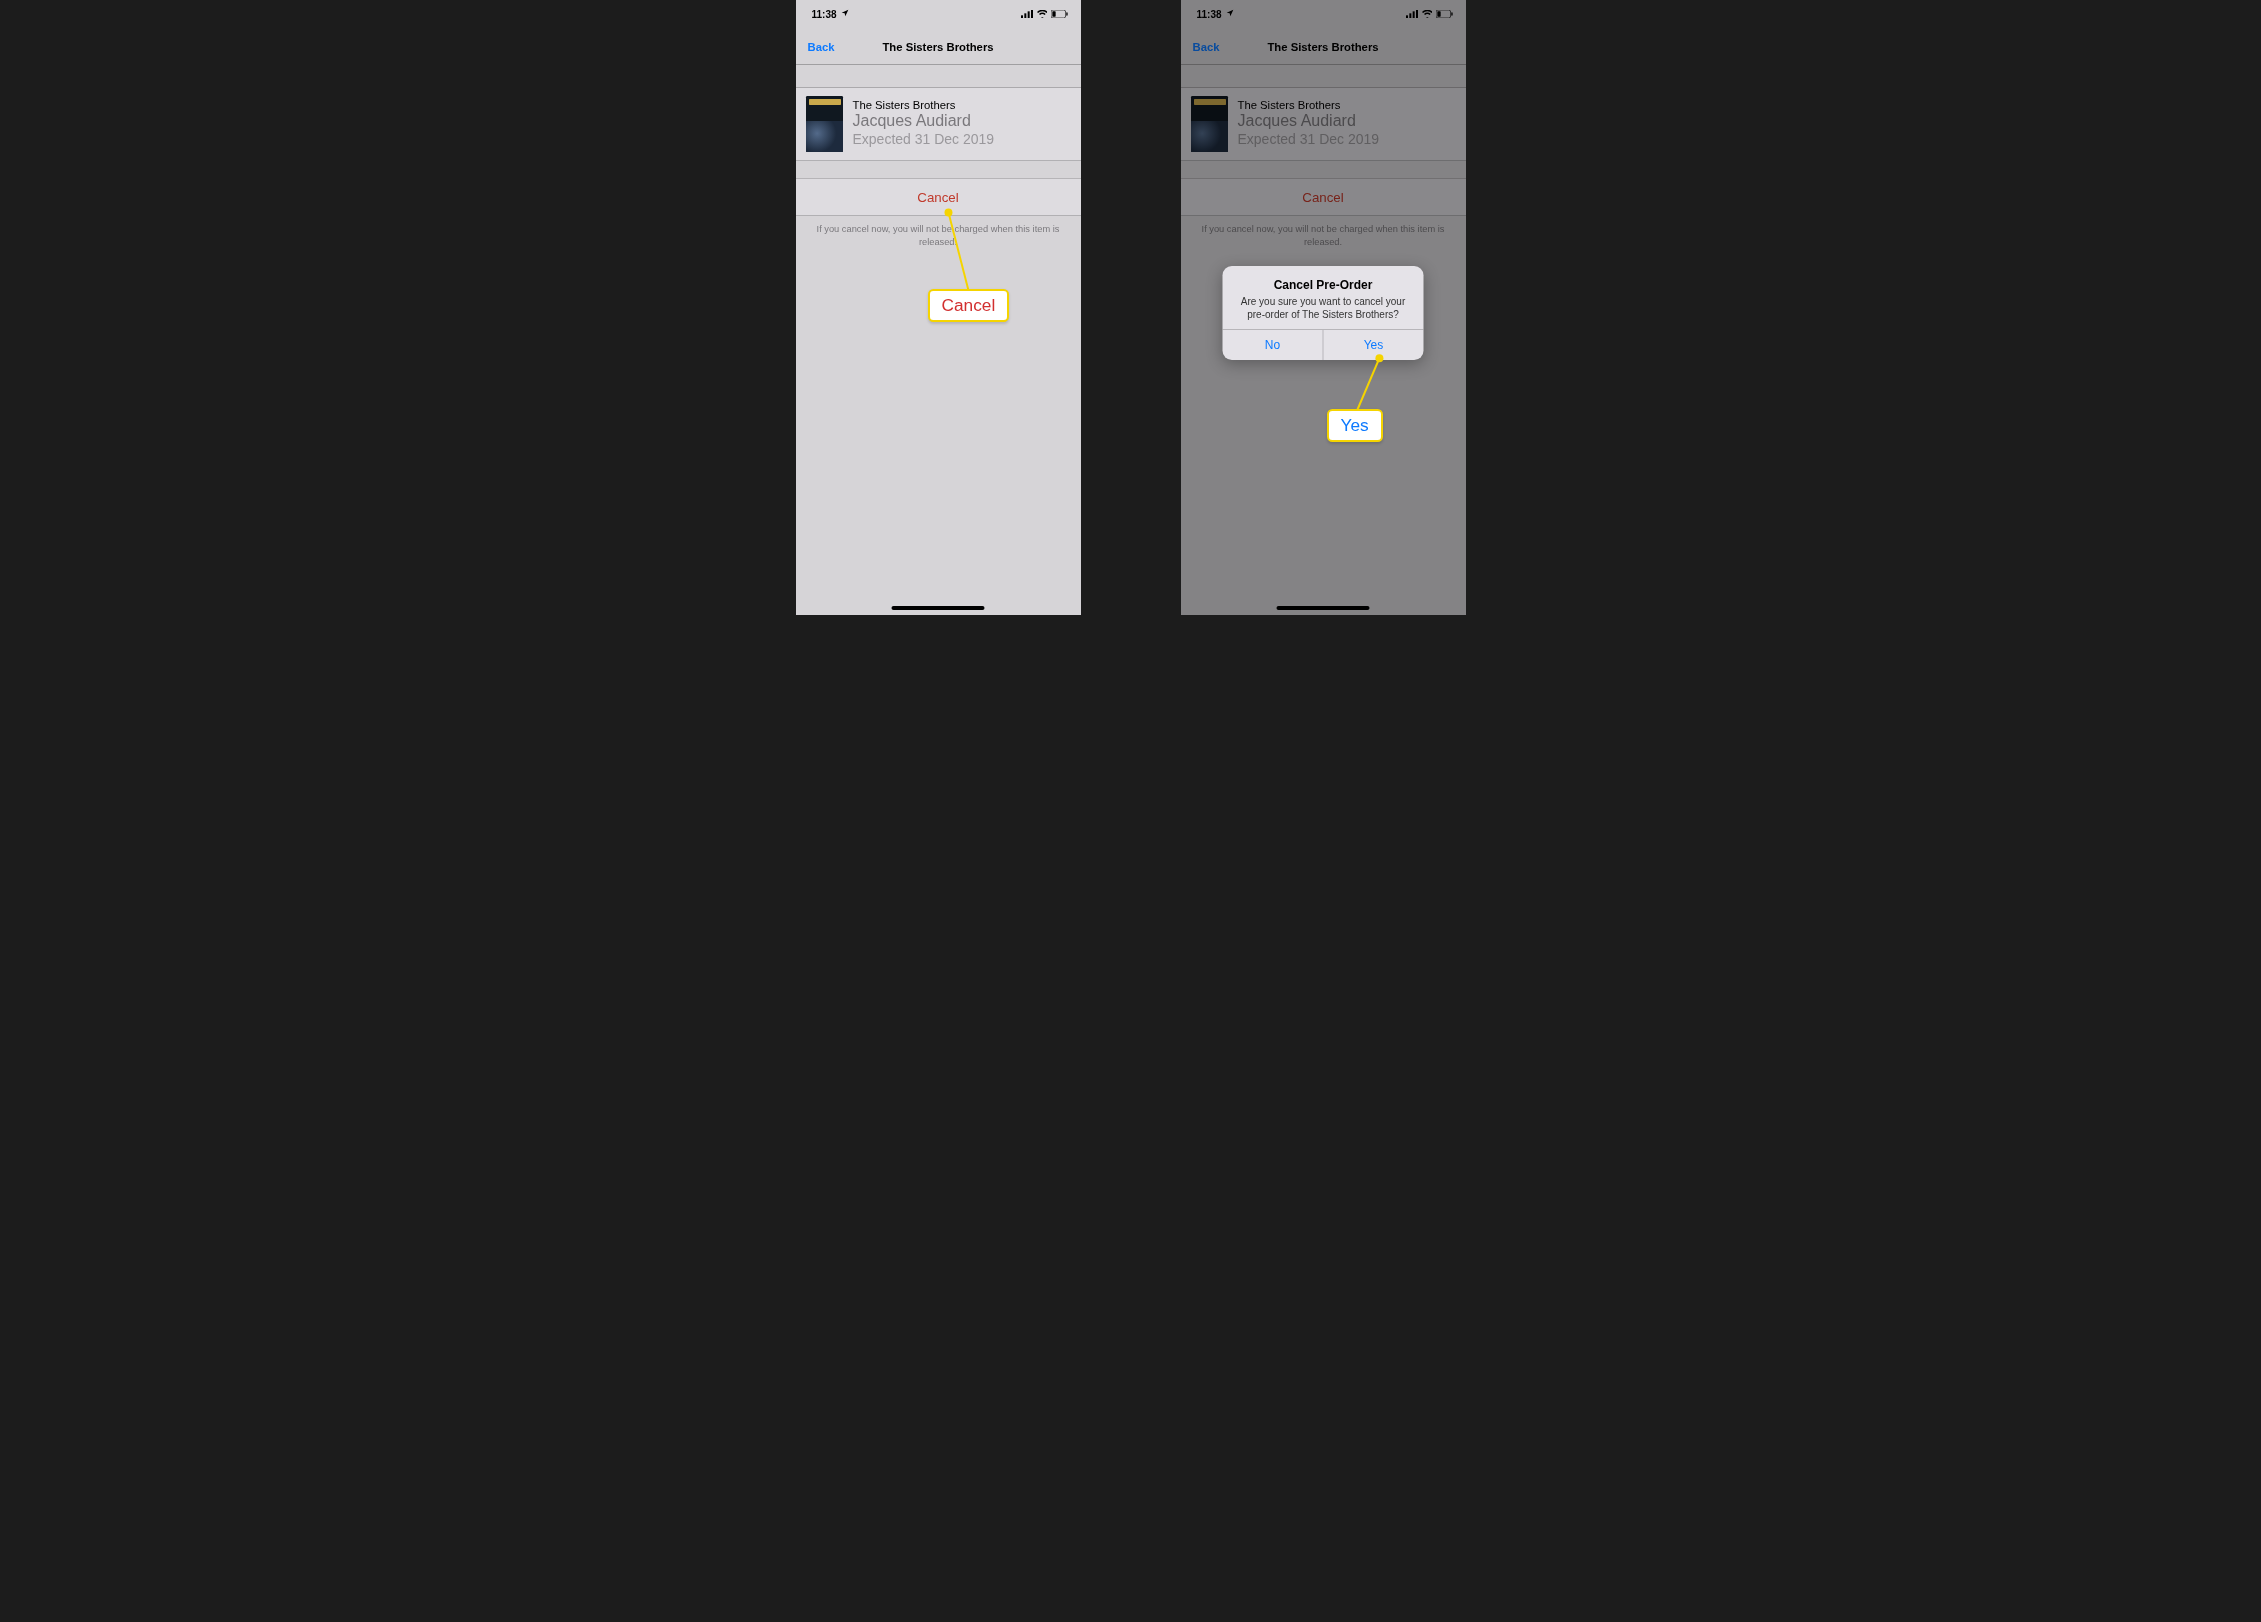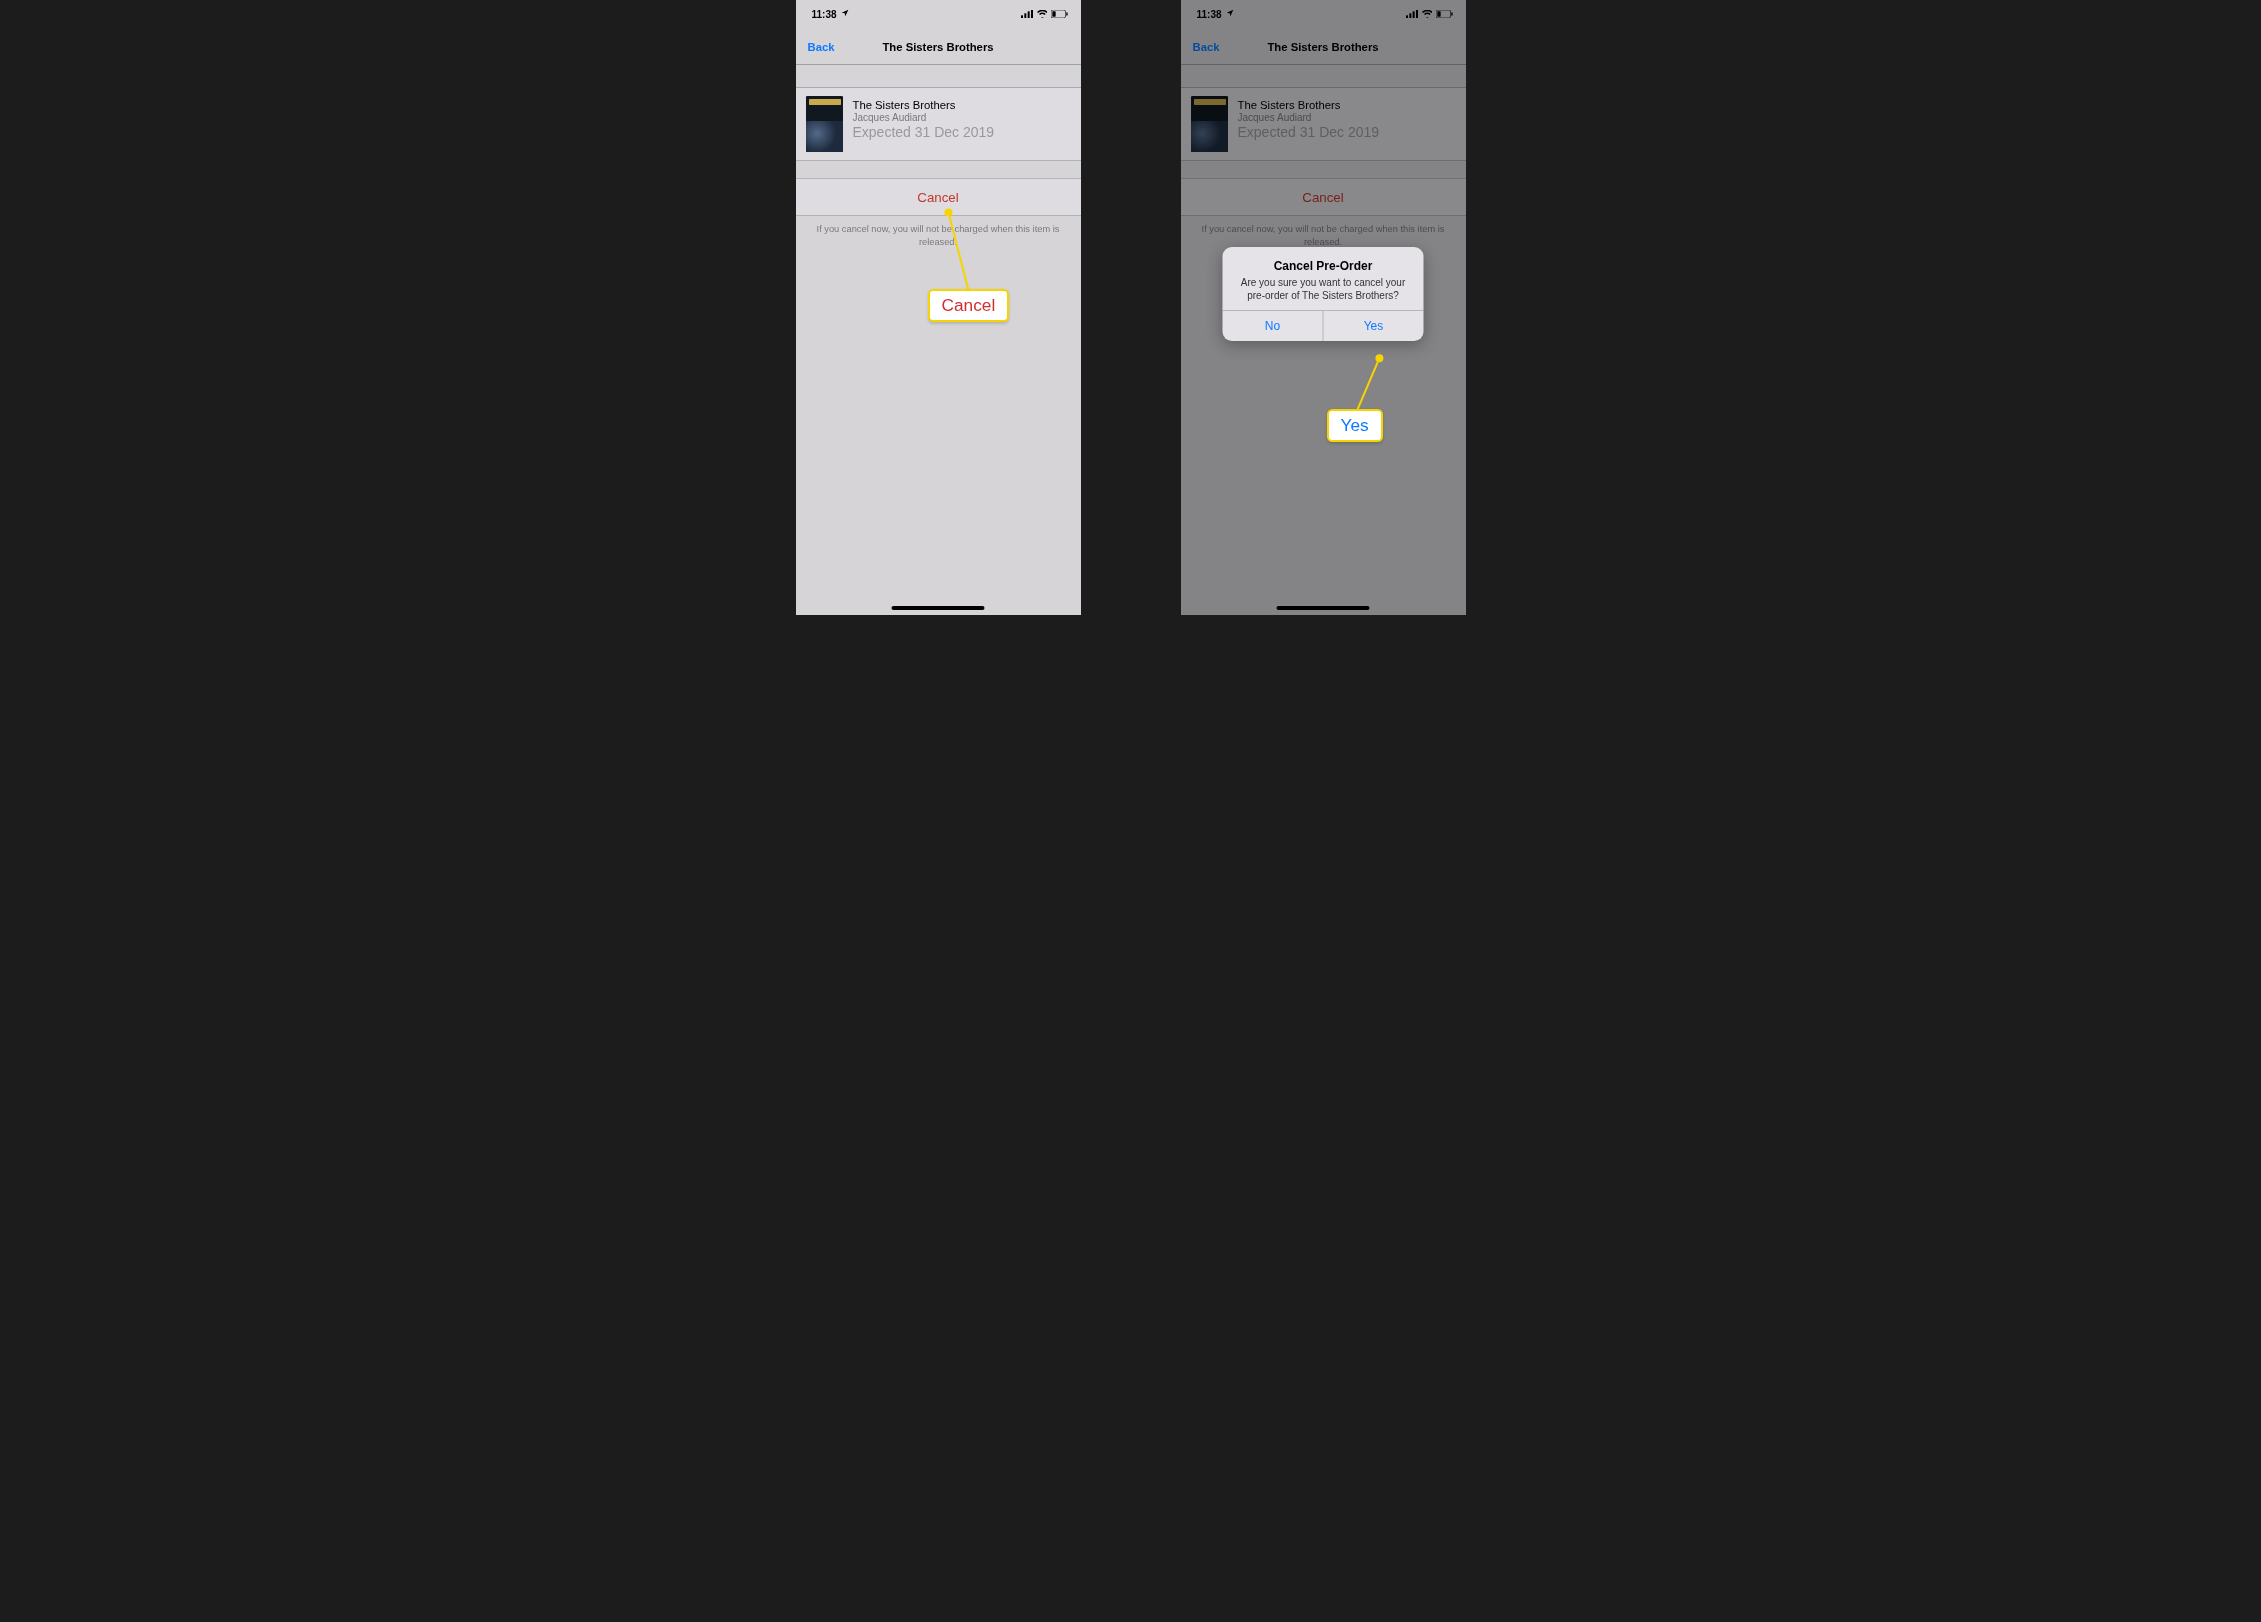--- a/index.html
+++ b/index.html
@@ -62,21 +62,21 @@
   .poster::before{
     content:"";position:absolute;left:2.7px;top:2.7px;right:2.7px;height:6.7px;
     background:#caa94c;border-radius:0.7px;
   }
   .poster::after{
     content:"";position:absolute;left:0;right:0;bottom:0;height:31px;
     background:radial-gradient(circle at 30% 40%,#536a8a 0,#1d2a3d 60%),#1b2433;
   }
   .item-texts{display:flex;flex-direction:column;gap:1.3px;padding-top:2.7px}
   .item-title{font-size:11.3px;color:#000}
-  .item-sub{font-size:10px;color:#7a787c}
+  .item-sub{font-size:16px;color:#7a787c}
   .item-exp{font-size:14px;color:#9a989c}
 
   .gap-small{height:17.3px;background:#d6d4d7;border-bottom:0.7px solid rgba(0,0,0,.15)}
 
   .cancel-row{
     background:#dedce0;height:36px;
     border-bottom:0.7px solid rgba(0,0,0,.2);
     display:flex;align-items:center;justify-content:center;
     font-size:13.3px;color:#c0392b;
   }
@@ -101,21 +101,21 @@
   .callout.blue{color:#0d7aff}
   .leader{position:absolute;pointer-events:none;z-index:39}
   .leader line{stroke:#f5d400;stroke-width:3}
   .leader circle{fill:#f5d400}
 
   
   .dim{position:absolute;inset:0;background:rgba(0,0,0,.38);z-index:20}
 
   
   .alert{
-    position:absolute;left:50%;top:247px;transform:translateX(-50%);
+    position:absolute;left:50%;top:266px;transform:translateX(-50%);
     width:201px;background:#e5e3e8;border-radius:9.3px;
     z-index:30;text-align:center;overflow:hidden;
     box-shadow:0 4px 16px rgba(0,0,0,.3);
   }
   .alert-head{padding:12px 12px 8px}
   .alert-title{font-size:12px;font-weight:600;color:#000;margin-bottom:2.7px}
   .alert-msg{font-size:10px;color:#333;line-height:1.3}
   .alert-btns{display:flex;border-top:0.7px solid rgba(0,0,0,.2)}
   .alert-btn{
     flex:1;padding:8px 4px;font-size:12px;color:#0d7aff;

